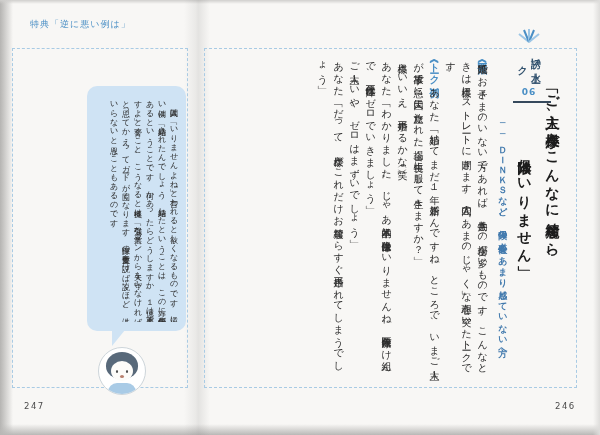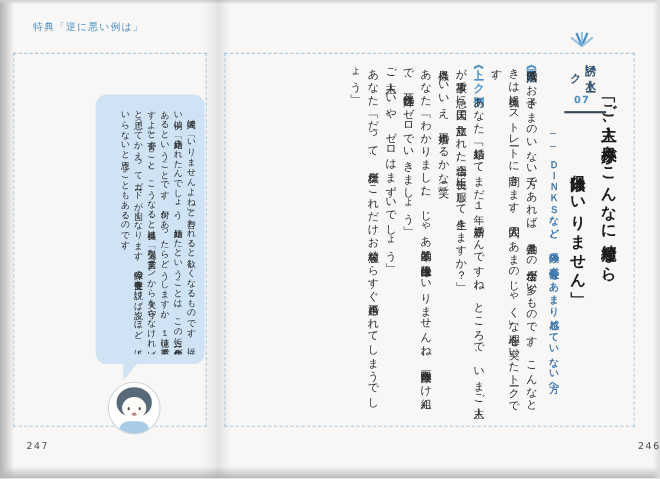--- a/index.html
+++ b/index.html
@@ -22,21 +22,21 @@
 
   
   .frame{position:absolute;border:1px dashed #a9cbe4;}
   .frame-left{left:12px;top:48px;width:174px;height:338px;}
   .frame-right{left:204px;top:48px;width:371px;height:338px;}
 
   
   .book-header{position:absolute;left:30px;top:18px;font-size:9px;letter-spacing:1px;color:#4a8fc5;}
   .folio{position:absolute;font-size:8.5px;color:#4a4a4a;letter-spacing:1.5px;}
   .folio-left{left:24px;top:401px;}
-  .folio-right{left:580px;top:401px;}
+  .folio-right{left:555px;top:401px;}
 
   
   .tab{position:absolute;left:513px;top:28px;width:32px;text-align:center;}
   .sparkle{display:block;margin:0 auto 2px auto;}
   .tab-label{writing-mode:vertical-rl;text-orientation:upright;height:40px;margin:0 auto;
     font-size:10px;line-height:1.35;color:#32526e;font-weight:bold;letter-spacing:1px;}
   .tab-number{font-size:9px;color:#4a8fc5;font-weight:bold;letter-spacing:1px;margin-top:2px;}
   .tab-rule{width:38px;height:2px;background:#36495c;margin:4px auto 0 auto;}
 
   
@@ -104,21 +104,21 @@
 
   <div class="tab">
     <svg class="sparkle" width="26" height="15" viewBox="0 0 26 15">
       <line x1="13" y1="14" x2="3" y2="6" stroke="#9cc6e6" stroke-width="2"></line>
       <line x1="13" y1="14" x2="8" y2="2" stroke="#4a8fc5" stroke-width="2"></line>
       <line x1="13" y1="14" x2="13" y2="1" stroke="#9cc6e6" stroke-width="2"></line>
       <line x1="13" y1="14" x2="18" y2="2" stroke="#4a8fc5" stroke-width="2"></line>
       <line x1="13" y1="14" x2="23" y2="6" stroke="#9cc6e6" stroke-width="2"></line>
     </svg>
     <div class="tab-label">誘い水トーク</div>
-    <div class="tab-number">07</div>
+    <div class="tab-number">06</div>
     <div class="tab-rule"></div>
   </div>
 
   <div class="title-line title-line1 vtext">「ご主人、奥様がこんなに綺麗なら、</div>
   <div class="title-line title-line2 vtext">保険はいりません」</div>
   <div class="title-sub vtext">──ＤＩＮＫＳなど、保険の必要性をあまり感じていない方へ</div>
 
   <div class="body-right vtext">
     <p><span class="sec-label">《要点》</span><span>既婚でお子さまのいない方であれば、共働きの場合が多いものです。こんなときは奥様にストレートに聞きます。人間の「あまのじゃく」な心理を突いたトークです。</span></p>
     <p><span class="sec-label">《トーク例》</span><span>あなた　「結婚してまだ１年、新婚さんですね。ところで、いまご主人が事故で急に天国に旅立たれた場合、一生喪に服して生きますか？」</span></p>

